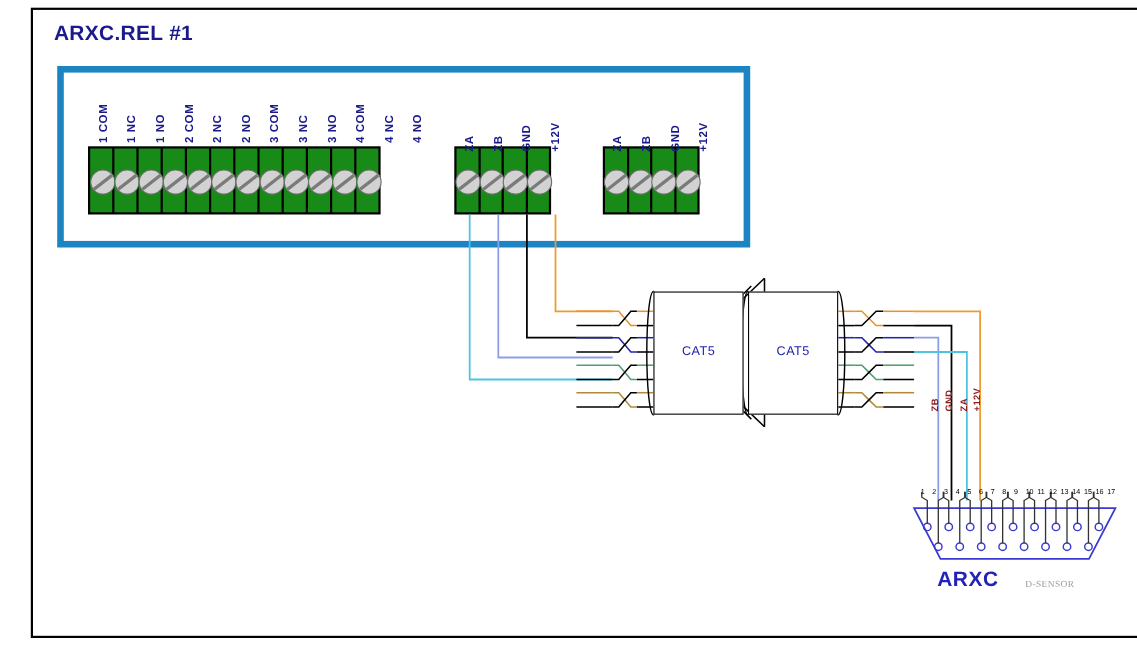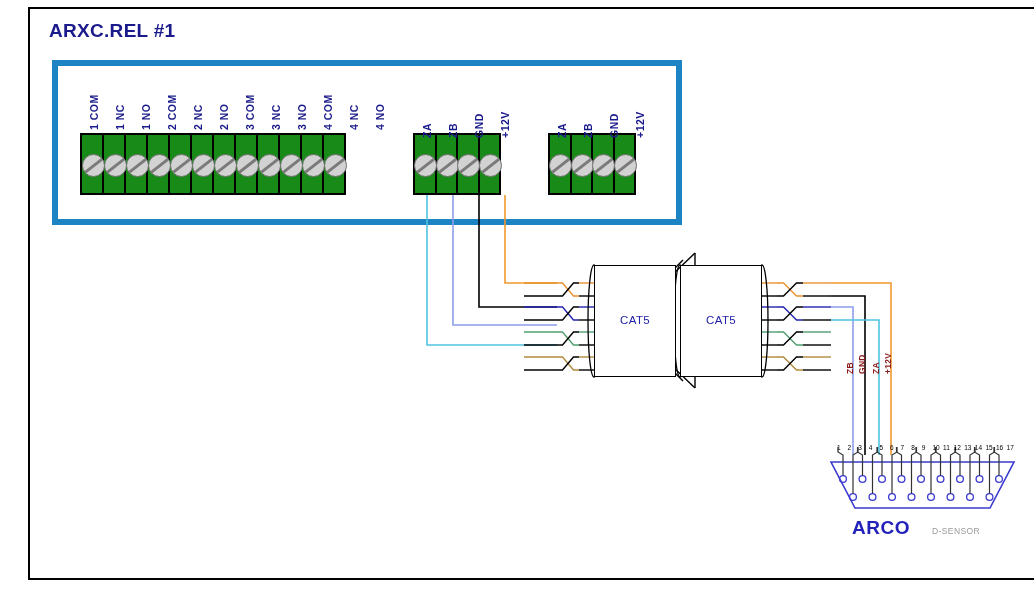--- a/index.html
+++ b/index.html
@@ -16,21 +16,21 @@
   .screw:before{content:"";position:absolute;left:-3px;top:9px;width:28px;height:3.2px;background:#7a7a7a;
          transform:rotate(-38deg);transform-origin:center;}
   .tlabel{position:absolute;font-size:10.5px;font-weight:bold;color:#1a1a8c;
           writing-mode:vertical-rl;transform:rotate(180deg);white-space:nowrap;letter-spacing:.5px;}
   .cat5box{position:absolute;border:1.6px solid #000;background:#fff;box-sizing:border-box;}
   .cat5lbl{position:absolute;font-size:11.5px;font-weight:normal;color:#2222aa;letter-spacing:.4px;}
   .vlabel{position:absolute;font-size:8.5px;font-weight:bold;color:#8b1a1a;
           writing-mode:vertical-rl;transform:rotate(180deg);white-space:nowrap;letter-spacing:.3px;}
   .pinnum{position:absolute;font-size:6.5px;color:#000;font-family:"Liberation Sans",sans-serif;}
   #arco{position:absolute;font-size:19px;font-weight:bold;color:#2222bb;letter-spacing:.5px;}
-  #dsensor{position:absolute;font-size:8.5px;color:#9a9a9a;font-family:Liberation Sans, sans-serif;letter-spacing:.4px;text-align:right;}
+  #dsensor{position:absolute;font-size:8.5px;color:#9a9a9a;font-family:Liberation Serif, serif;letter-spacing:.4px;text-align:right;}
   #caption{position:absolute;width:100%;text-align:center;font-size:15.5px;font-style:italic;color:#000;}
   svg{position:absolute;left:0;top:0;overflow:visible;}
 </style>
 </head>
 <body>
 
 <div id="page">
   <div id="frame"></div>
 
   <div id="title">ARXC.REL #1</div>
@@ -217,21 +217,21 @@
       <line x1="641" y1="358" x2="664" y2="381" stroke="#000" stroke-width="1.4"></line>
       <line x1="641" y1="283" x2="641" y2="358" stroke="#000" stroke-width="1.4"></line>
       <line x1="676" y1="253" x2="676" y2="388" stroke="#000" stroke-width="1.4"></line>
     </svg>
 
   <div class="cat5box" id="cat5a" style="left:575px;top:265px;width:82px;height:112px;"></div>
   <div class="cat5box" id="cat5b" style="left:661px;top:265px;width:82px;height:112px;"></div>
   <div class="cat5lbl" style="left:601px;top:314px;">CAT5</div>
   <div class="cat5lbl" style="left:687px;top:314px;">CAT5</div>
 
-  <div id="arco" style="left:833px;top:517px;">ARCO</div>
+  <div id="arco" style="left:833px;top:517px;">ARXC</div>
   <div id="dsensor" style="left:913px;top:526px;">D-SENSOR</div>
 
 <div class="tlabel" style="left: 69px; top: 78px; height: 52px;">1 COM</div>
     <div class="tlabel" style="left: 95px; top: 78px; height: 52px;">1 NC</div>
     <div class="tlabel" style="left: 121px; top: 78px; height: 52px;">1 NO</div>
     <div class="tlabel" style="left: 147px; top: 78px; height: 52px;">2 COM</div>
     <div class="tlabel" style="left: 173px; top: 78px; height: 52px;">2 NC</div>
     <div class="tlabel" style="left: 199px; top: 78px; height: 52px;">2 NO</div>
     <div class="tlabel" style="left: 225px; top: 78px; height: 52px;">3 COM</div>
     <div class="tlabel" style="left: 251px; top: 78px; height: 52px;">3 NC</div>

